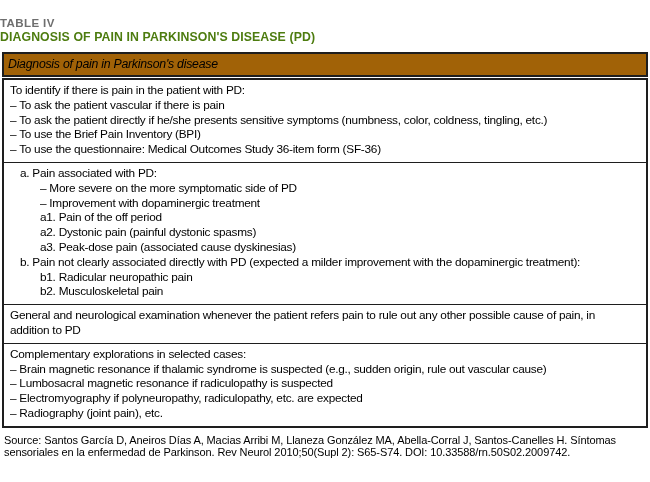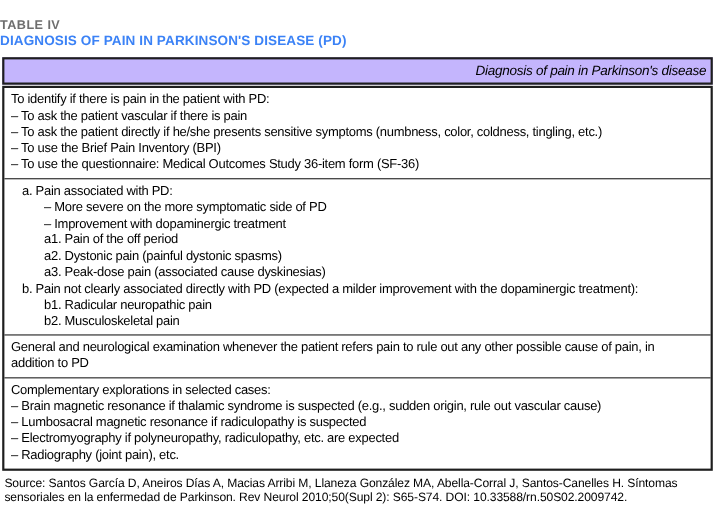--- a/index.html
+++ b/index.html
@@ -22,31 +22,31 @@
   .cap-label {
     font-size: 11.5px;
     font-weight: 700;
     color: #6e6e6e;
     letter-spacing: 0.4px;
     line-height: 14px;
   }
   .cap-title {
     font-size: 12.3px;
     font-weight: 600;
-    color: #3b82f6;
+    color: #4d7c0f;
     letter-spacing: 0.1px;
     line-height: 15px;
   }
 
   
   .tablebox { margin: 7px 2px 0 2px; }
   .thead {
     border: 2px solid #1e1e1e;
-    background: #c4b5fd;
-    text-align: right;
+    background: #a16207;
+    text-align: left;
     font-style: italic;
     font-size: 12.3px;
     line-height: 14px;
     padding: 3px 4px 4px 4px;
   }
   .tbody {
     border: 2px solid #1e1e1e;
     margin-top: 1px;
     background: #ffffff;
   }

